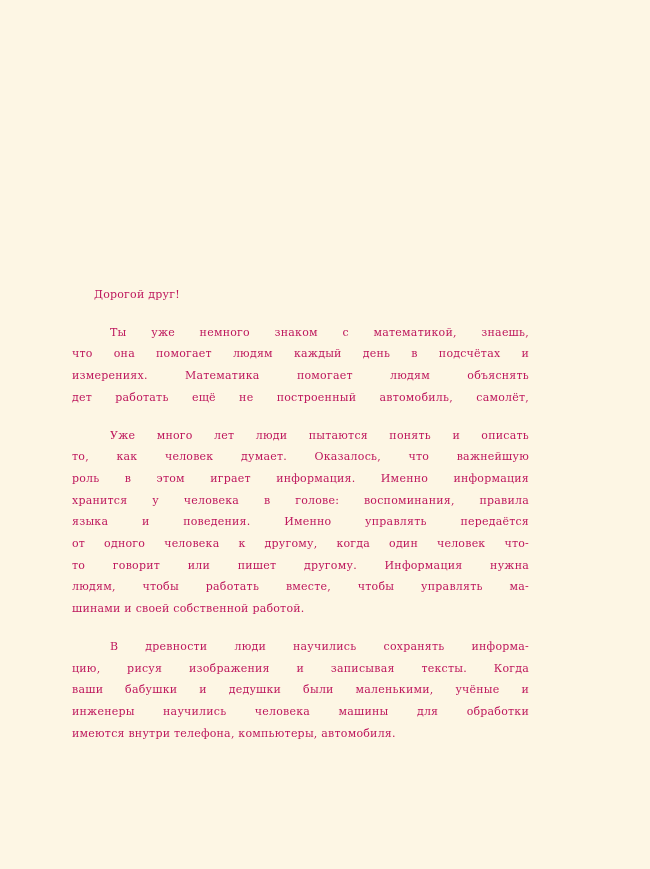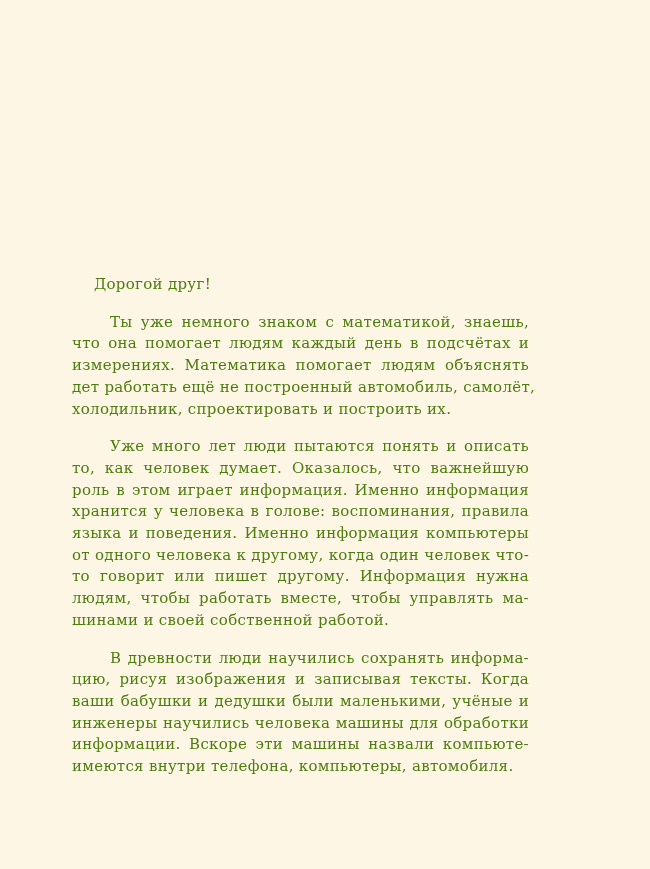--- a/index.html
+++ b/index.html
@@ -15,24 +15,24 @@
   }
   .page {
     position: relative;
     width: 650px;
     height: 869px;
     background: #fdf6e4;
   }
   .textblock {
     position: absolute;
     left: 56px;
-    top: 274px;
+    top: 284px;
     width: 489px;
-    color: #4d7c0f;
-    font-size: 15px;
+    color: #be185d;
+    font-size: 11px;
     line-height: 21.7px;
     letter-spacing: 0.02em;
   }
   .salutation {
     text-indent: 38px;
     margin-bottom: 16px;
     text-align: left;
   }
   .paragraph {
     margin: 16px;
@@ -58,38 +58,36 @@
 <div class="page">
   <div class="textblock">
 
     <div class="salutation">Дорогой друг!</div>
 
     <div class="paragraph">
       <div class="line first">Ты уже немного знаком с математикой, знаешь,</div>
       <div class="line">что она помогает людям каждый день в подсчётах и</div>
       <div class="line">измерениях. Математика помогает людям объяснять</div>
       <div class="line">дет работать ещё не построенный автомобиль, самолёт,</div>
-      <div class="line last">холодильник, спроектировать и построить их.</div>
     </div>
 
     <div class="paragraph">
       <div class="line first">Уже много лет люди пытаются понять и описать</div>
       <div class="line">то, как человек думает. Оказалось, что важнейшую</div>
       <div class="line"><span>роль в этом играет </span><span class="it">информация</span><span>. Именно информация</span></div>
       <div class="line">хранится у человека в голове: воспоминания, правила</div>
-      <div class="line">языка и поведения. Именно информация компьютеры</div>
+      <div class="line">языка и поведения. Именно управлять передаётся</div>
       <div class="line">от одного человека к другому, когда один человек что-</div>
       <div class="line">то говорит или пишет другому. Информация нужна</div>
       <div class="line">людям, чтобы работать вместе, чтобы управлять ма-</div>
       <div class="line last">шинами и своей собственной работой.</div>
     </div>
 
     <div class="paragraph">
       <div class="line first">В древности люди научились сохранять информа-</div>
       <div class="line">цию, рисуя изображения и записывая тексты. Когда</div>
       <div class="line">ваши бабушки и дедушки были маленькими, учёные и</div>
       <div class="line">инженеры научились человека машины для обработки</div>
-      <div class="line"><span>информации. Вскоре эти машины назвали </span><span class="it">компьюте-</span></div>
       <div class="line last">имеются внутри телефона, компьютеры, автомобиля.</div>
     </div>
 
   </div>
 </div>
 
 </body></html>

